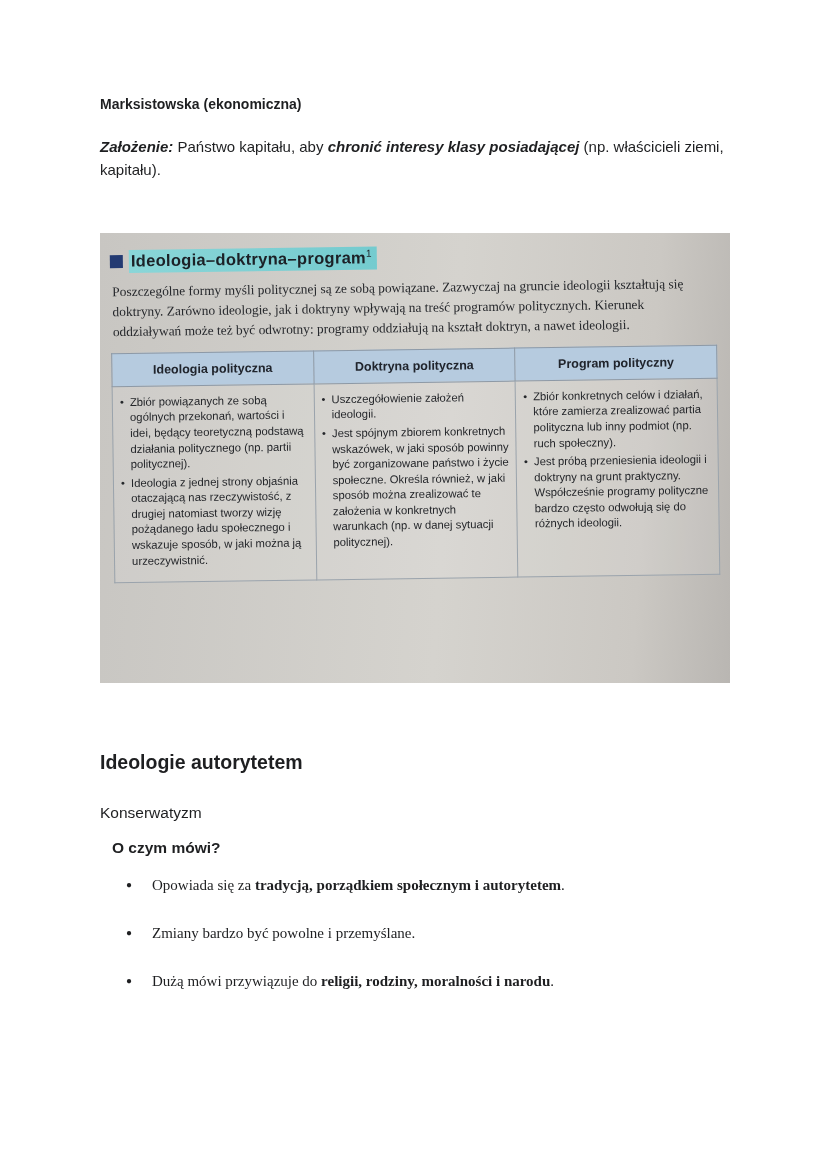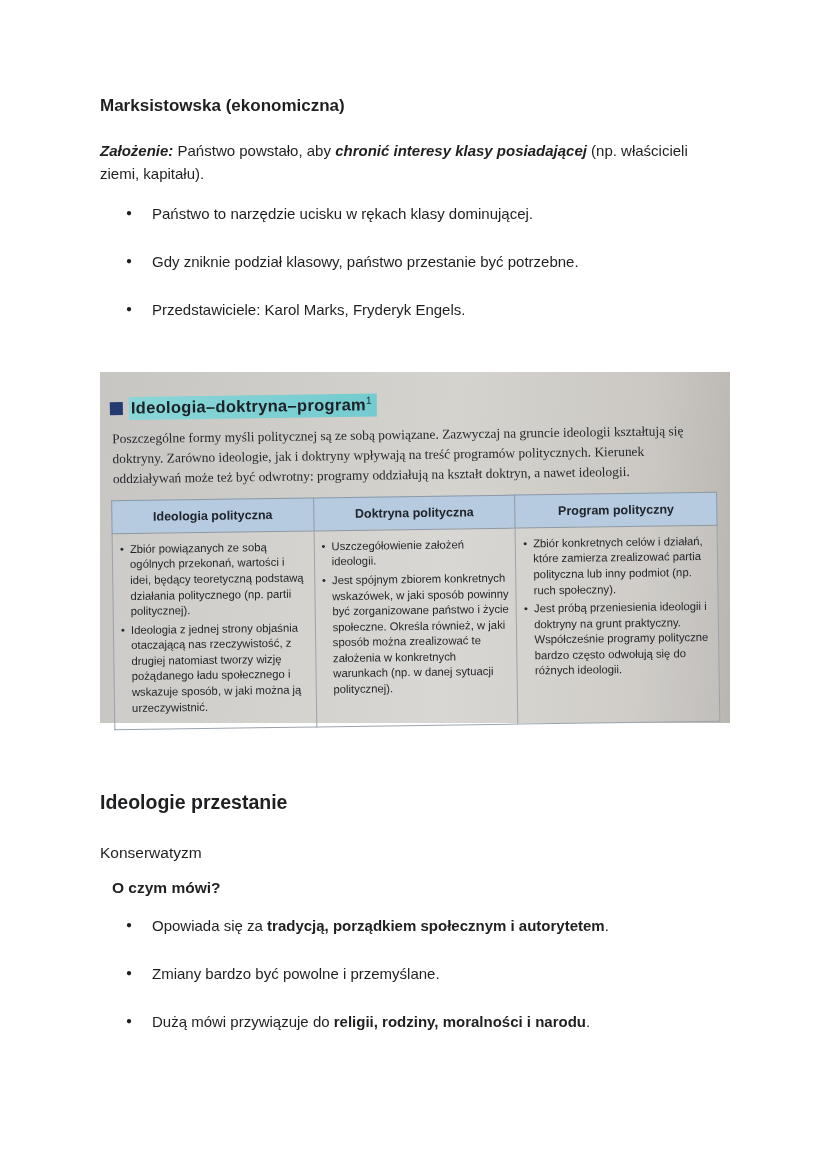--- a/index.html
+++ b/index.html
@@ -1,66 +1,61 @@
 <!DOCTYPE html>
 <html><head>
 <meta charset="utf-8">
 <style>
   html,body{margin:0;padding:0;background:#ffffff;}
   body{font-family:"Liberation Sans", sans-serif; color:#1e1f21;}
   .page{position:relative;width:828px;height:1169px;background:#ffffff;overflow:hidden;}
   .content{box-sizing:border-box;padding:96px 98px 0 100px;}
 
-  .h-small{font-size:17px;font-weight:700;margin:0;color:#1e1f21;}
+  .h-small{font-size:14px;font-weight:700;margin:0;color:#1e1f21;}
   .para{font-size:15px;line-height:1.5;margin:24px 0 0;color:#1e1f21;}
   .para strong{font-weight:700;font-style:italic;}
 
   ul.doc-list{list-style:none;margin:18px 0 0;padding:0;}
   ul.doc-list li{position:relative;padding-left:52px;margin-bottom:26px;font-size:15px;line-height:1.45;color:#1e1f21;}
   ul.doc-list li::before{content:"●";position:absolute;left:26px;top:3px;font-size:10px;color:#1e1f21;}
   ul.doc-list li strong{font-weight:700;}
 
-  figure.photo{margin:52px 0 0;width:630px;height:351px;box-sizing:border-box;padding:21px 12px;
+  figure.photo{margin:52px 0 0;width:630px;height:450px;box-sizing:border-box;padding:13px 12px;
     background:linear-gradient(94deg,#c8c6c2 0%,#d5d3ce 55%,#cbc8c3 85%,#b9b6b2 100%);}
   .photo-inner{transform:rotate(-0.8deg);transform-origin:50% 50%;}
   .photo-title-row{display:flex;align-items:center;}
   .blue-square{width:13px;height:13px;background:#233a72;margin-right:6px;flex:0 0 auto;}
   .photo-title{font-size:16.5px;font-weight:700;letter-spacing:.3px;color:#1c2127;
     background:linear-gradient(90deg,#8ad6d8,#74cbcf);padding:1px 5px 2px 2px;}
   .photo-title sup{font-size:10px;font-weight:400;}
   .photo-para{font-family:"Liberation Serif", serif;font-size:13.4px;line-height:1.5;color:#26282c;margin:9px 2px 0;}
 
   table.ph-table{width:100%;border-collapse:collapse;margin-top:11px;table-layout:fixed;}
   table.ph-table th{background:#b6cbdf;border:1px solid #8d99a6;font-size:12.5px;font-weight:700;
     padding:9px 4px;color:#20242c;text-align:center;}
   table.ph-table td{border:1px solid #9aa3ac;vertical-align:top;padding:8px 7px 10px;font-size:11.3px;
     line-height:1.38;color:#24262a;background:rgba(255,255,255,0.10);}
   .cell-item{position:relative;padding-left:10px;margin-bottom:3px;}
   .cell-item::before{content:"•";position:absolute;left:0;top:0;}
 
   .h-big{font-size:19.5px;font-weight:700;margin:68px 0 0;color:#1e1f21;}
   .h-sub1{font-size:15.5px;font-weight:400;margin:30px 0 0;color:#1e1f21;}
   .h-sub2{font-size:15.5px;font-weight:700;margin:17px 12px 0;color:#1e1f21;}
-  ul.doc-list.second{margin-top:18px;}
+  ul.doc-list.second{margin-top:18px;font-family:Liberation Serif, serif;}
 </style>
 </head>
 <body>
 
 <div class="page">
   <div class="content">
 
     <h2 class="h-small">Marksistowska (ekonomiczna)</h2>
 
-    <p class="para"><strong>Założenie:</strong><span> Państwo powstało, aby </span><strong>chronić interesy klasy posiadającej</strong><span> (np. właścicieli ziemi, kapitału).</span></p>
+    <p class="para"><strong>Założenie:</strong><span> Państwo kapitału, aby </span><strong>chronić interesy klasy posiadającej</strong><span> (np. właścicieli ziemi, kapitału).</span></p>
 
-    <ul class="doc-list">
-      <li>Państwo to narzędzie ucisku w rękach klasy dominującej.</li>
-      <li>Gdy zniknie podział klasowy, państwo przestanie być potrzebne.</li>
-      <li>Przedstawiciele: Karol Marks, Fryderyk Engels.</li>
-    </ul>
 
     <figure class="photo">
       <div class="photo-inner">
         <div class="photo-title-row">
           <span class="blue-square"></span>
           <span class="photo-title"><span>Ideologia–doktryna–program</span><sup>1</sup></span>
         </div>
         <p class="photo-para">Poszczególne formy myśli politycznej są ze sobą powiązane. Zazwyczaj na gruncie ideologii kształtują się doktryny. Zarówno ideologie, jak i doktryny wpływają na treść programów politycznych. Kierunek oddziaływań może też być odwrotny: programy oddziałują na kształt doktryn, a nawet ideologii.</p>
 
         <table class="ph-table">
@@ -84,21 +79,21 @@
               <td>
                 <div class="cell-item">Zbiór konkretnych celów i działań, które zamierza zrealizować partia polityczna lub inny podmiot (np. ruch społeczny).</div>
                 <div class="cell-item">Jest próbą przeniesienia ideologii i doktryny na grunt praktyczny. Współcześnie programy polityczne bardzo często odwołują się do różnych ideologii.</div>
               </td>
             </tr>
           </tbody>
         </table>
       </div>
     </figure>
 
-    <h1 class="h-big">Ideologie przestanie</h1>
+    <h1 class="h-big">Ideologie autorytetem</h1>
     <h3 class="h-sub1">Konserwatyzm</h3>
     <h3 class="h-sub2">O czym mówi?</h3>
 
     <ul class="doc-list second">
       <li><span>Opowiada się za </span><strong>tradycją, porządkiem społecznym i autorytetem</strong><span>.</span></li>
       <li><span>Zmiany bardzo być powolne i przemyślane.</span></li>
       <li><span>Dużą mówi przywiązuje do </span><strong>religii, rodziny, moralności i narodu</strong><span>.</span></li>
     </ul>
 
   </div>

